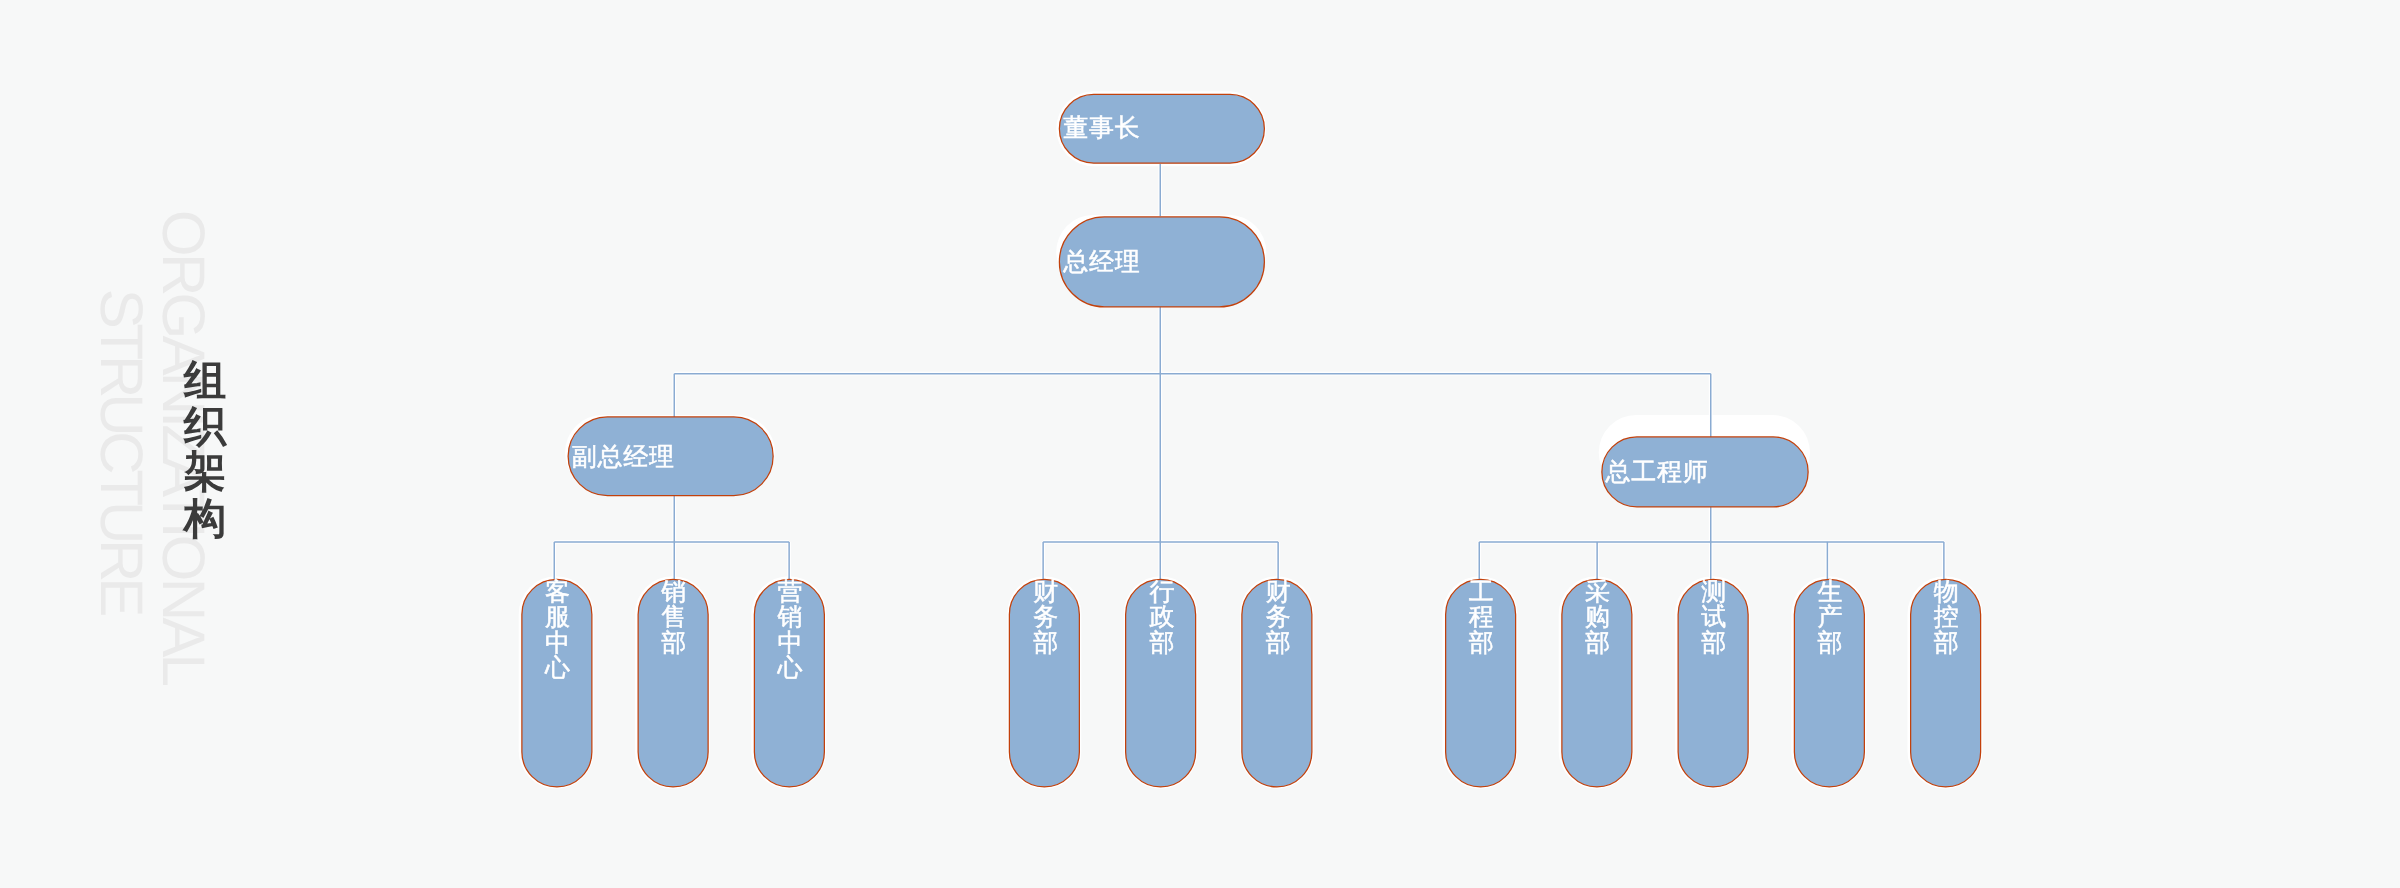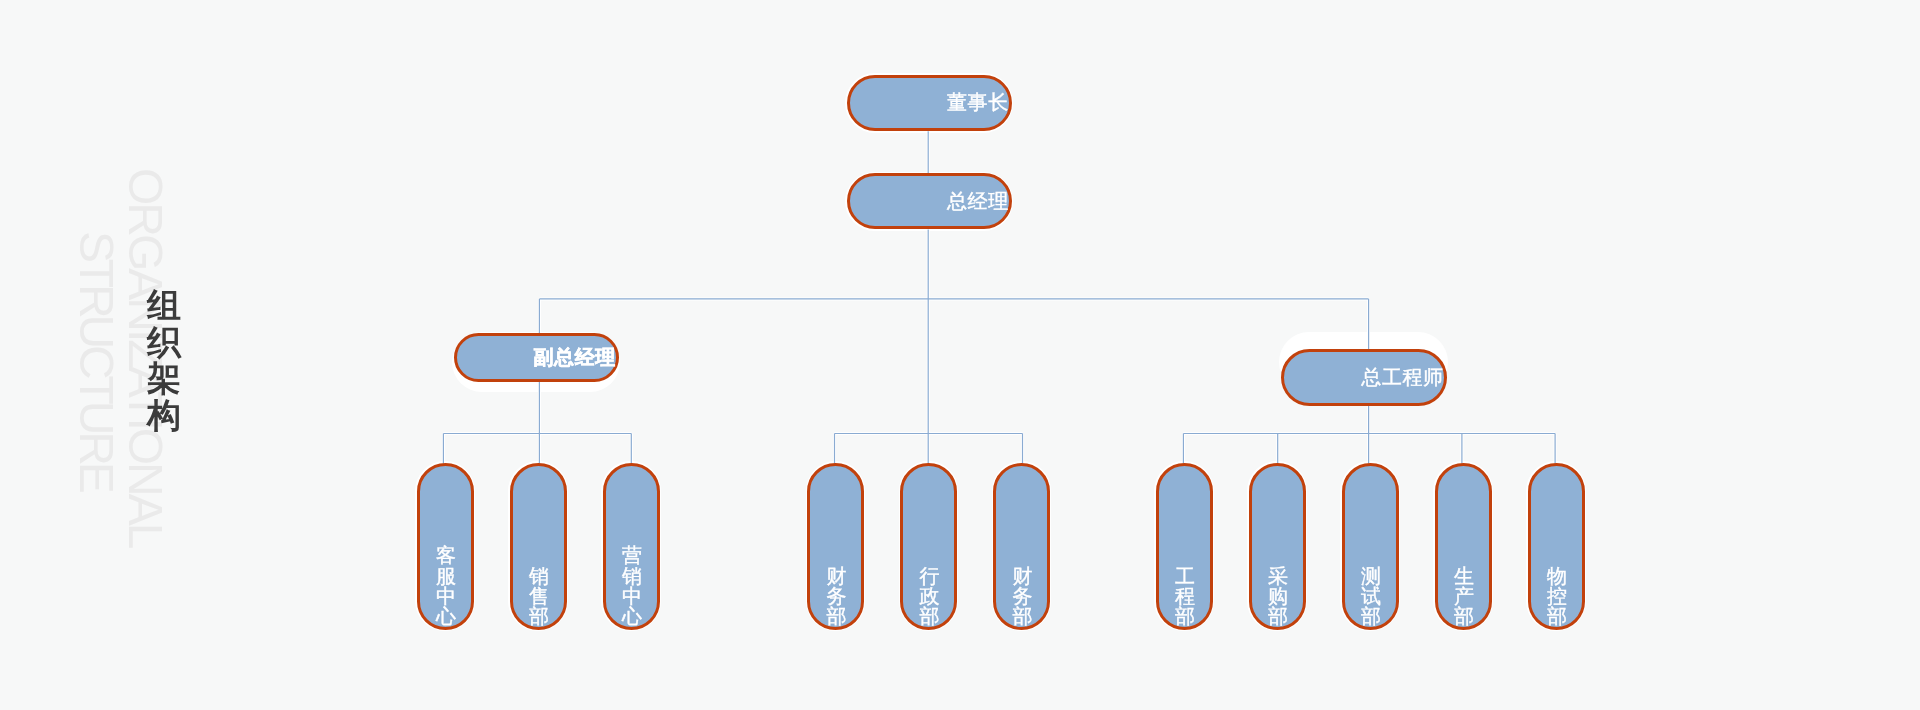--- a/index.html
+++ b/index.html
@@ -16,23 +16,23 @@
   #ghost-str{left:72px;top:231px;letter-spacing:-4.15px;}
   #cn-title{position:absolute;color:#3b3b3b;font-size:34px;font-weight:600;
             line-height:1;left:147px;top:287px;}
   #cn-title i{display:block;font-style:normal;height:36.6px;line-height:36.6px;}
 
   
   #links{position:absolute;left:0;top:0;width:1920px;height:710px;}
 
   
   .node{position:absolute;box-sizing:border-box;
-        background:#8fb1d5;border:3px solid #c2410c;
+        background:#8fb1d5;border:1px solid #c2410c;
         color:#ffffff;border-radius:999px;
-        display:flex;align-items:center;justify-content:flex-end;
+        display:flex;align-items:center;justify-content:flex-start;
         -webkit-text-stroke:0.4px #ffffff;}
   .ring{position:absolute;background:#ffffff;border-radius:999px;}
   .node span{display:block;}
   .node.horiz{font-size:20px;letter-spacing:0.6px;-webkit-text-stroke:0.42px #ffffff;}
   .node.horiz span{text-indent:2.8px;white-space:nowrap;}
   .node.vert{font-size:20px;flex-direction:column;line-height:1;}
   .node.vert span{display:flex;flex-direction:column;align-items:center;
                   position:relative;top:0px;left:1px;}
   .node.vert i{display:block;font-style:normal;height:20.4px;line-height:20.4px;}
 </style>
@@ -112,24 +112,24 @@
         <line x1="1368.6" y1="433.5" x2="1368.6" y2="463.8" stroke="#8aabd2" stroke-width="1.2"></line>
         <line x1="1461.9" y1="433.5" x2="1461.9" y2="463.8" stroke="#8aabd2" stroke-width="1.2"></line>
         <line x1="1555.1" y1="433.5" x2="1555.1" y2="463.8" stroke="#8aabd2" stroke-width="1.2"></line>
       </g>
     </svg>
 
   <div id="nodes-layer">
       <div class="node horiz" style="left: 846.8px; top: 74.6px; width: 165px; height: 56.6px;">
         <span>董事长</span>
       </div>
-      <div class="node horiz" style="left: 846.8px; top: 173px; width: 165px; height: 56px;">
+      <div class="node horiz" style="left: 846.8px; top: 173px; width: 165px; height: 73px;">
         <span>总经理</span>
       </div>
-      <div class="node horiz" style="left: 453.6px; top: 333.4px; width: 165.3px; height: 49px; font-weight: bold;">
+      <div class="node horiz" style="left: 453.6px; top: 333.4px; width: 165.3px; height: 64px;">
         <span>副总经理</span>
       </div>
       <div class="node horiz" style="left: 1280.6px; top: 333.4px; width: 166.1px; height: 57px; margin-top: 16px;">
         <span>总工程师</span>
       </div>
       <div class="node vert" style="left: 416.5px; top: 462.8px; width: 57px; height: 167px;">
         <span>
           <i>客</i>
           <i>服</i>
           <i>中</i>

